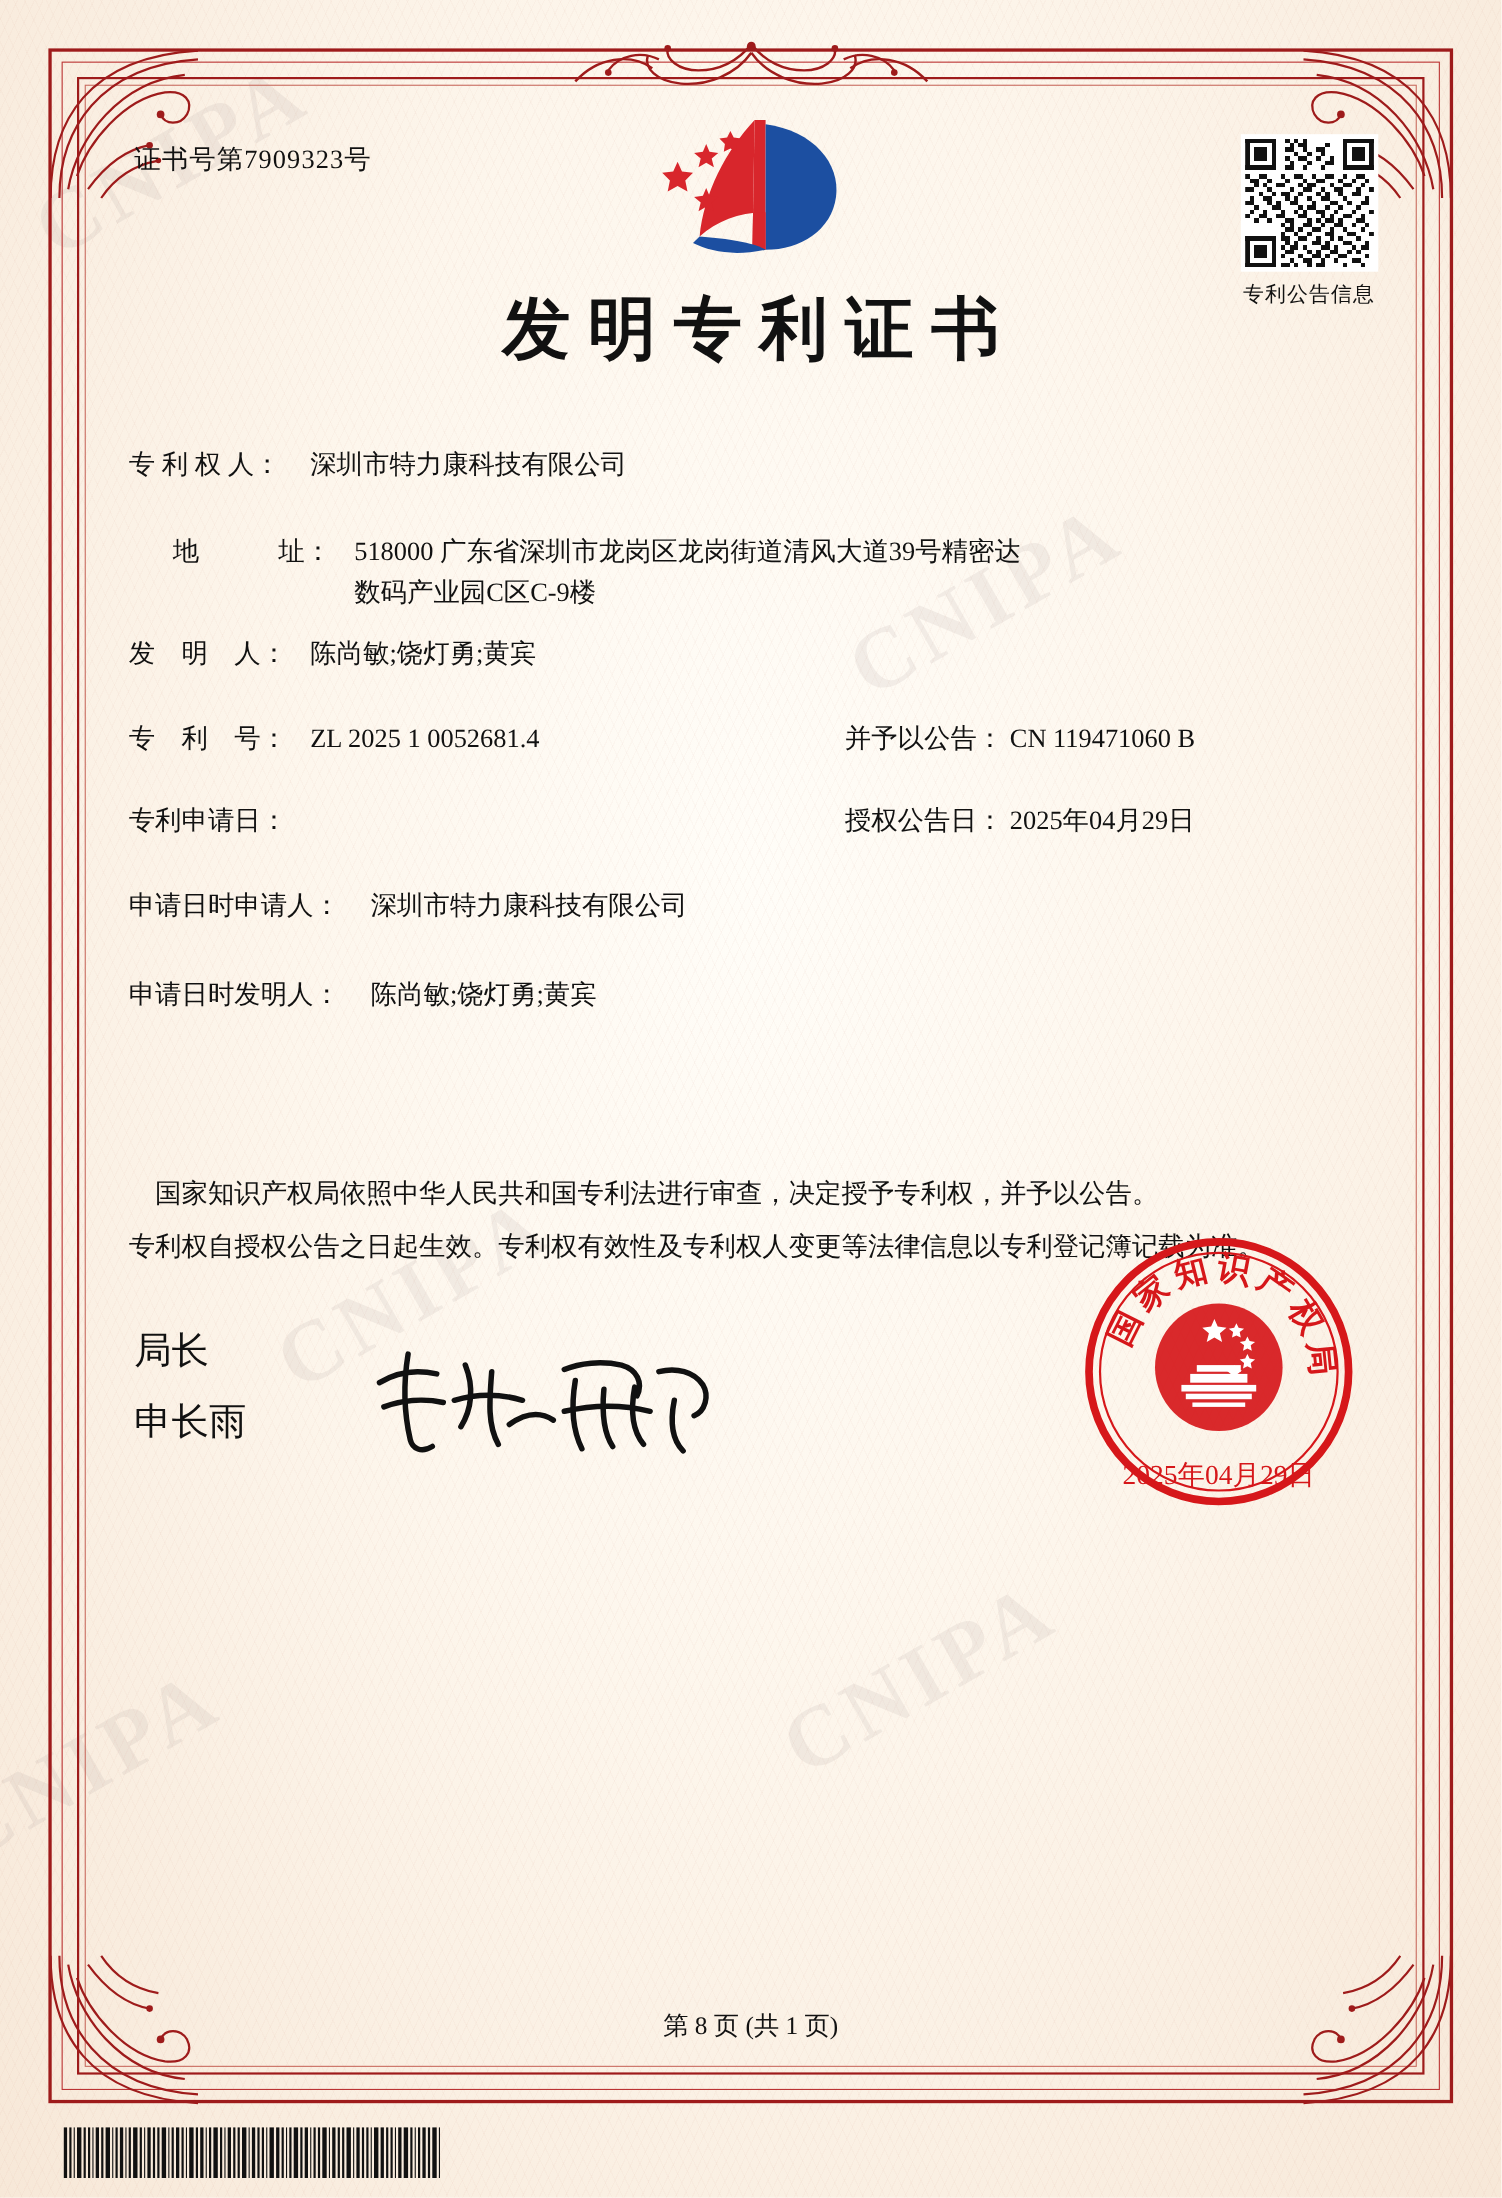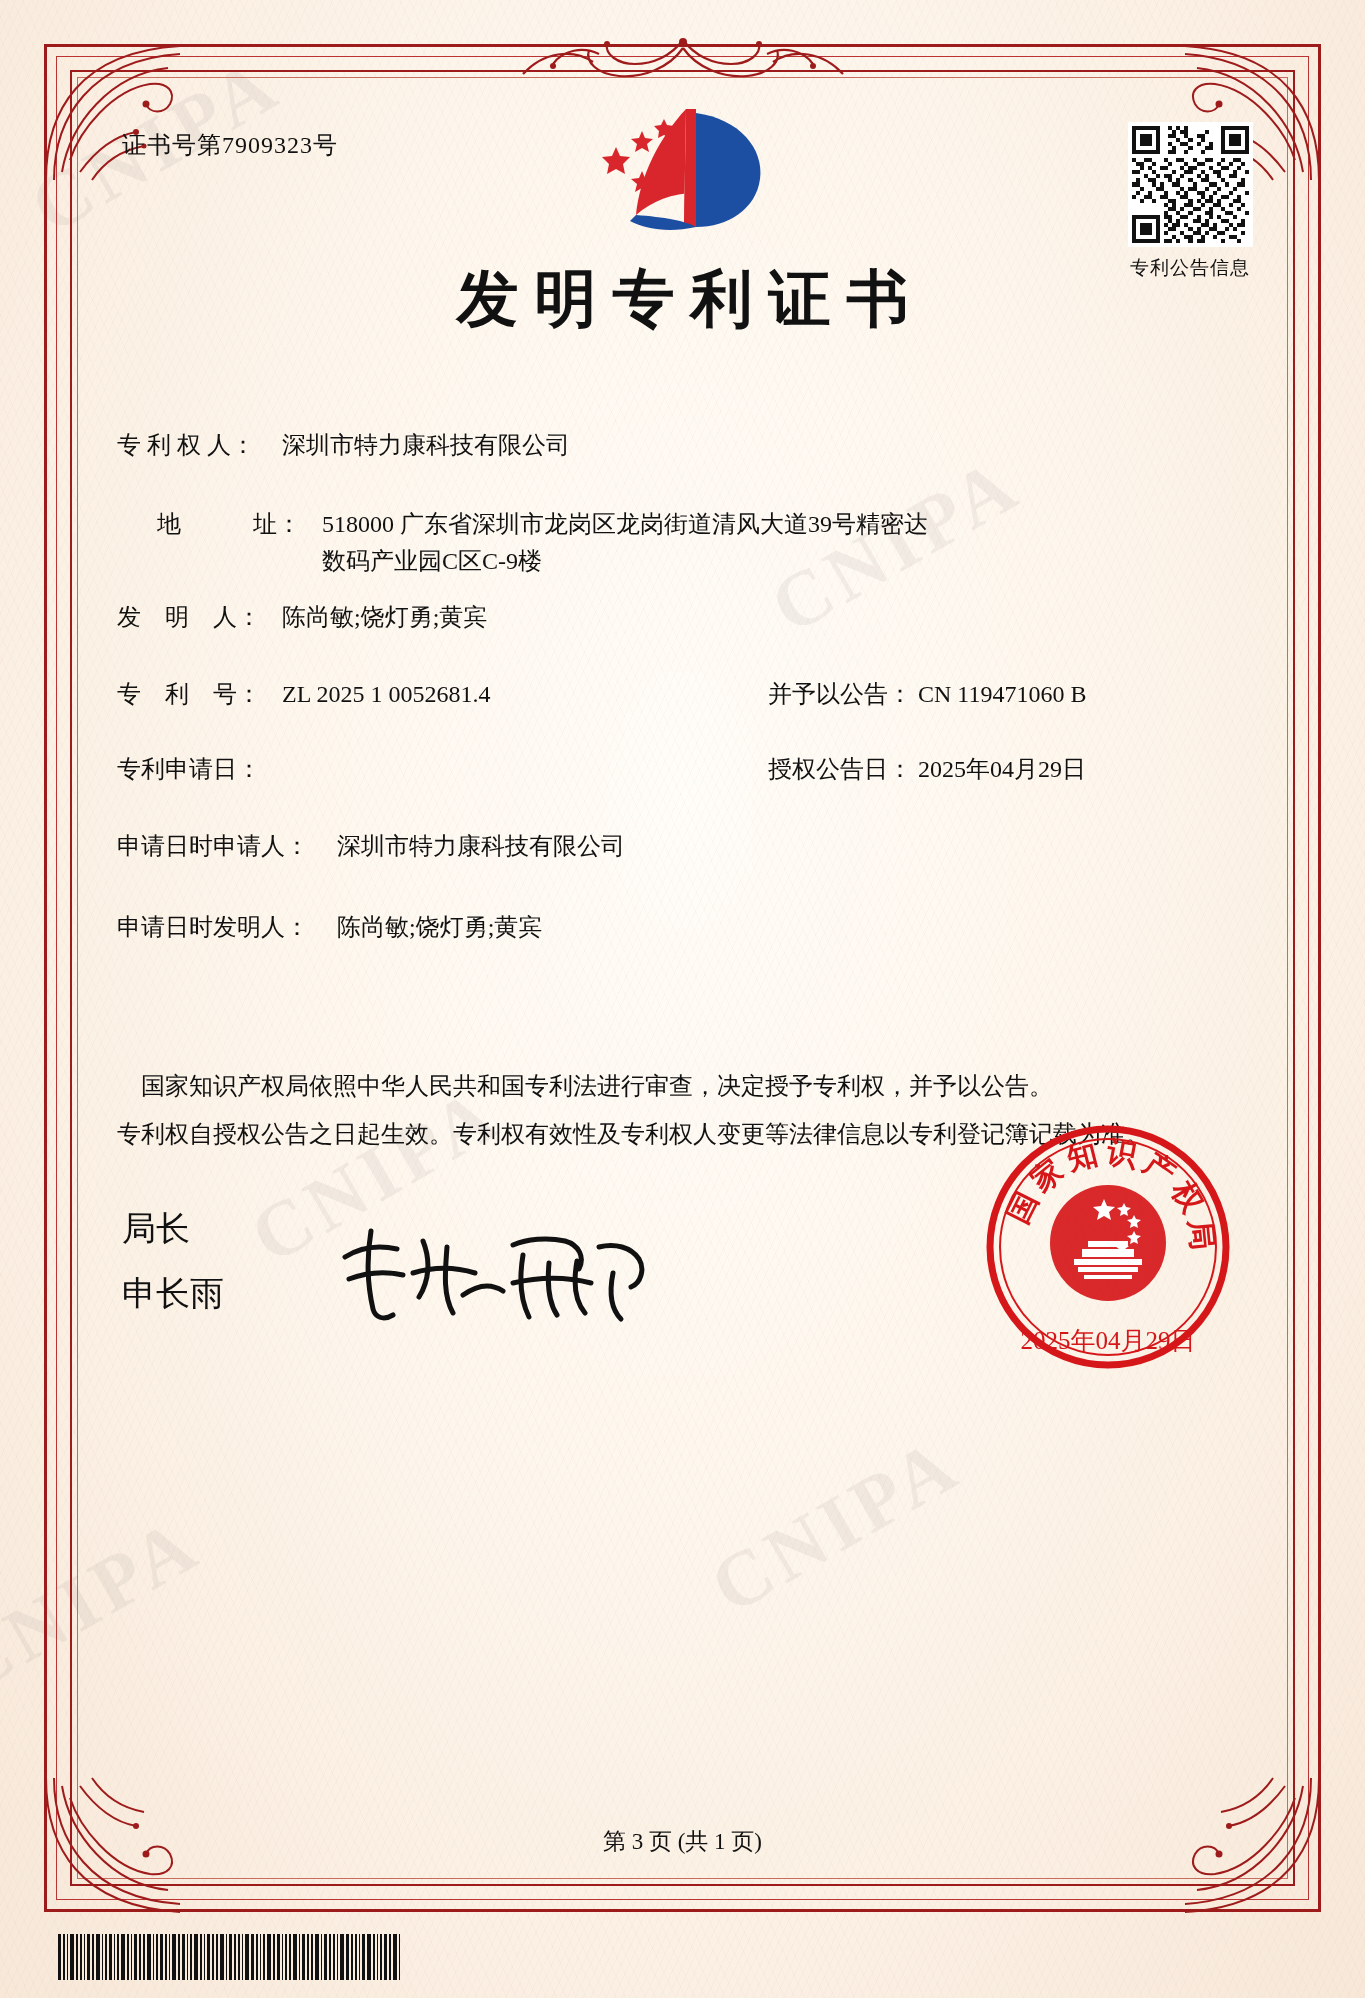--- a/index.html
+++ b/index.html
@@ -454,21 +454,21 @@
       </svg>
     </div>
     <div class="qr-label">专利公告信息</div>
   </div>
 
   <div class="title">发明专利证书</div>
 
   <div class="fields">
 
 
-    <div class="row" style="margin-top:42px;">
+    <div class="row" style="margin-top:20px;">
       <div class="lbl">专 利 权 人：</div>
       <div class="val">深圳市特力康科技有限公司</div>
     </div>
 
     <div class="row" style="margin-top:42px;margin-bottom:6px;margin-left:40px;">
       <div class="lbl">地　　　址：</div>
       <div class="val">
         <span>518000 广东省深圳市龙岗区龙岗街道清风大道39号精密达</span>
         <span class="ind">数码产业园C区C-9楼</span>
       </div>
@@ -567,21 +567,21 @@
       <defs>
         <path id="sealArc" d="M 130 130 m -84,0 a 84,84 0 1,1 168,0" fill="none"></path>
       </defs>
       <text font-family="'Liberation Serif',serif" font-size="30" font-weight="700" fill="#d6171a" letter-spacing="6">
         <textPath href="#sealArc" startOffset="8%">国家知识产权局</textPath>
       </text>
       <text x="130" y="232" text-anchor="middle" font-family="'Liberation Serif',serif" font-size="25" fill="#d6171a">2025年04月29日</text>
     </svg>
   </div>
 
-  <div class="page-no">第 3 页 (共 1 页)</div>
+  <div class="page-no">第 8 页 (共 1 页)</div>
 </div>
 
 <div class="barcode">
   <span style="width:3px"></span>
     <span></span>
     <span style="width:1px"></span>
     <span style="width:4px"></span>
   <span></span>
     <span style="width:2px"></span>
     <span style="width:1px"></span>

